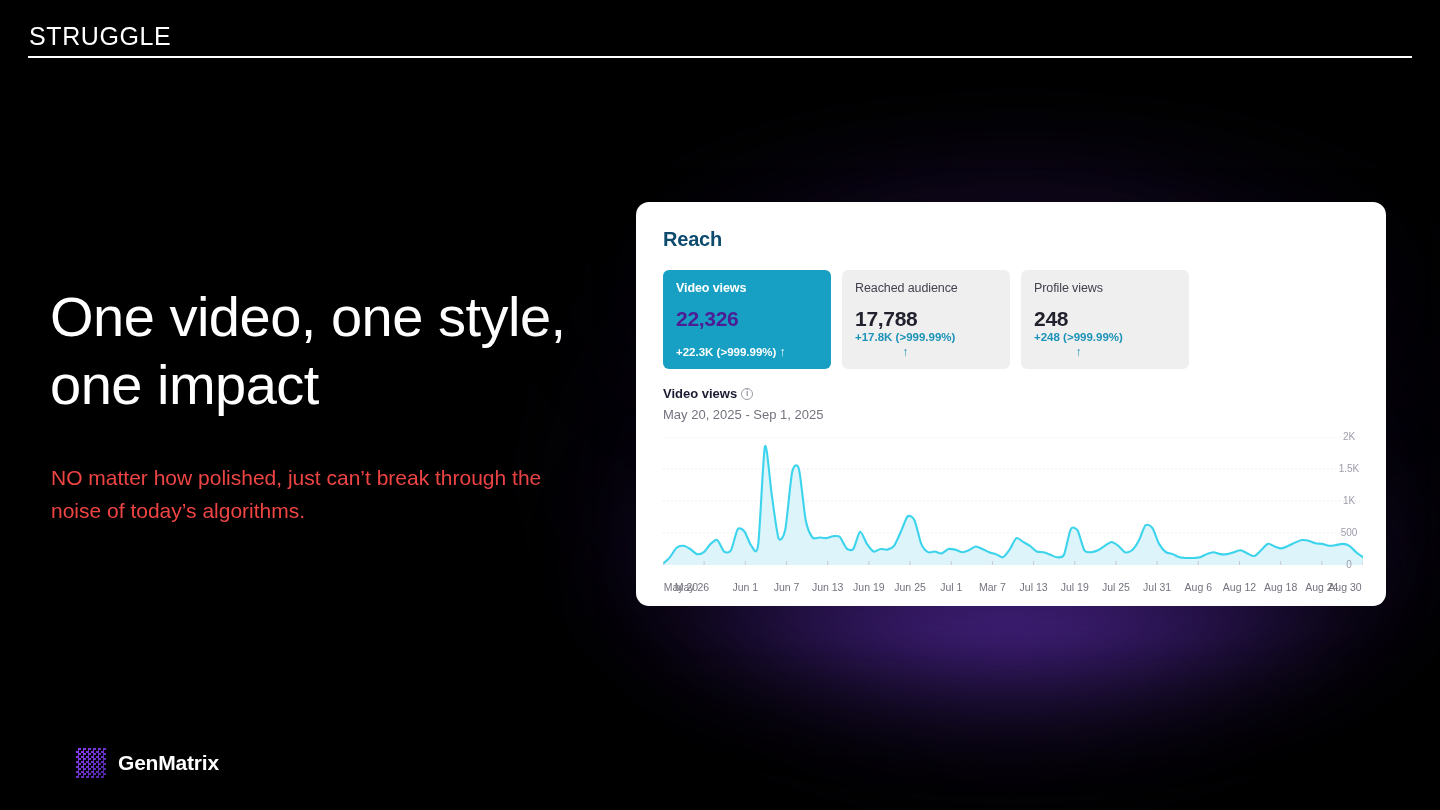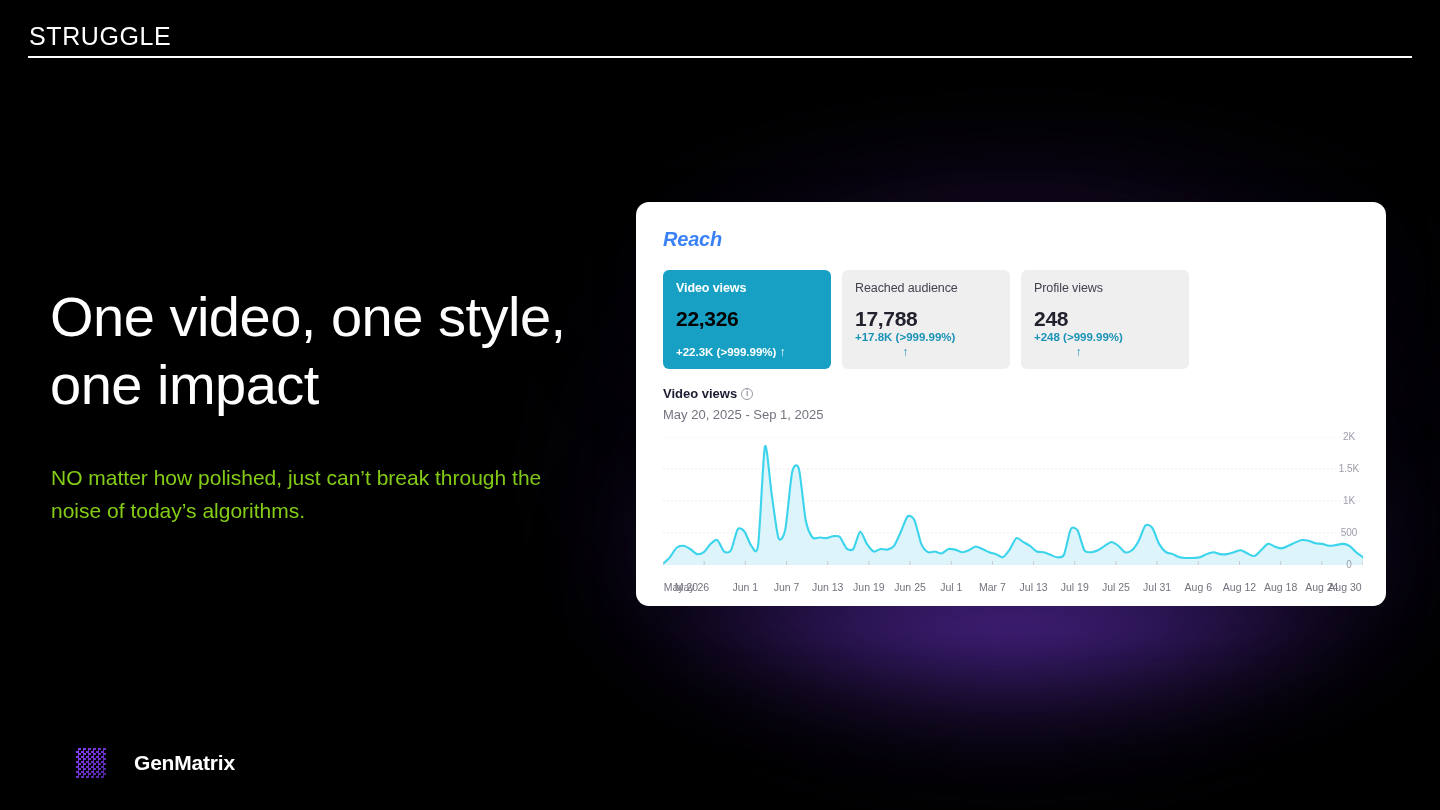--- a/index.html
+++ b/index.html
@@ -52,21 +52,21 @@
     font-weight: 400;
     letter-spacing: -0.5px;
   }
   #subcopy {
     position: absolute;
     left: 51px;
     top: 462px;
     width: 540px;
     font-size: 21px;
     line-height: 1.55;
-    color: #84cc16;
+    color: #ef4444;
     font-weight: 400;
   }
 
   
   #glow-wrap {
     position: absolute;
     left: 560px;
     top: 120px;
     width: 900px;
     height: 580px;
@@ -116,23 +116,22 @@
     background: #ffffff;
     border-radius: 13px;
     box-shadow: 0 10px 40px rgba(0,0,0,0.35);
     padding: 26px 25px 0 27px;
     font-family: "Liberation Sans", sans-serif;
   }
 
   #card-title {
     font-size: 20px;
     font-weight: bold;
-    color: #3b82f6;
+    color: #0c4a6e;
     letter-spacing: -0.2px;
-    font-style: italic;
   }
 
   #metric-tiles {
     display: flex;
     gap: 11px;
     margin-top: 19px;
   }
   .metric-tile {
     width: 168px;
     height: 99px;
@@ -150,21 +149,21 @@
   }
   .metric-tile.active .tile-label { color: #ffffff; }
   .metric-tile.idle   .tile-label { color: #42424f; font-weight: normal; }
 
   .tile-value {
     font-size: 21px;
     font-weight: bold;
     margin-top: 12px;
     letter-spacing: -0.3px;
   }
-  .metric-tile.active .tile-value { color: #000000; }
+  .metric-tile.active .tile-value { color: #4c1d95; }
   .metric-tile.idle   .tile-value { color: #22222e; }
 
   .tile-delta {
     position: absolute;
     bottom: 11px;
     left: 13px;
     font-size: 11.5px;
     font-weight: bold;
     display: flex;
     align-items: center;
@@ -241,21 +240,21 @@
     white-space: nowrap;
   }
 
   
   #footer-logo {
     position: absolute;
     left: 76px;
     top: 748px;
     display: flex;
     align-items: center;
-    gap: 28px;
+    gap: 12px;
   }
   #logo-mark {
     width: 30px; height: 30px;
     background-image:
       linear-gradient(135deg, #8b3df2 0%, #6a30c8 55%, #4a2398 100%);
     -webkit-mask-image:
       repeating-conic-gradient(#000 0% 25%, transparent 0% 50%);
     mask-image:
       repeating-conic-gradient(#000 0% 25%, transparent 0% 50%);
     -webkit-mask-size: 5px 5px;

